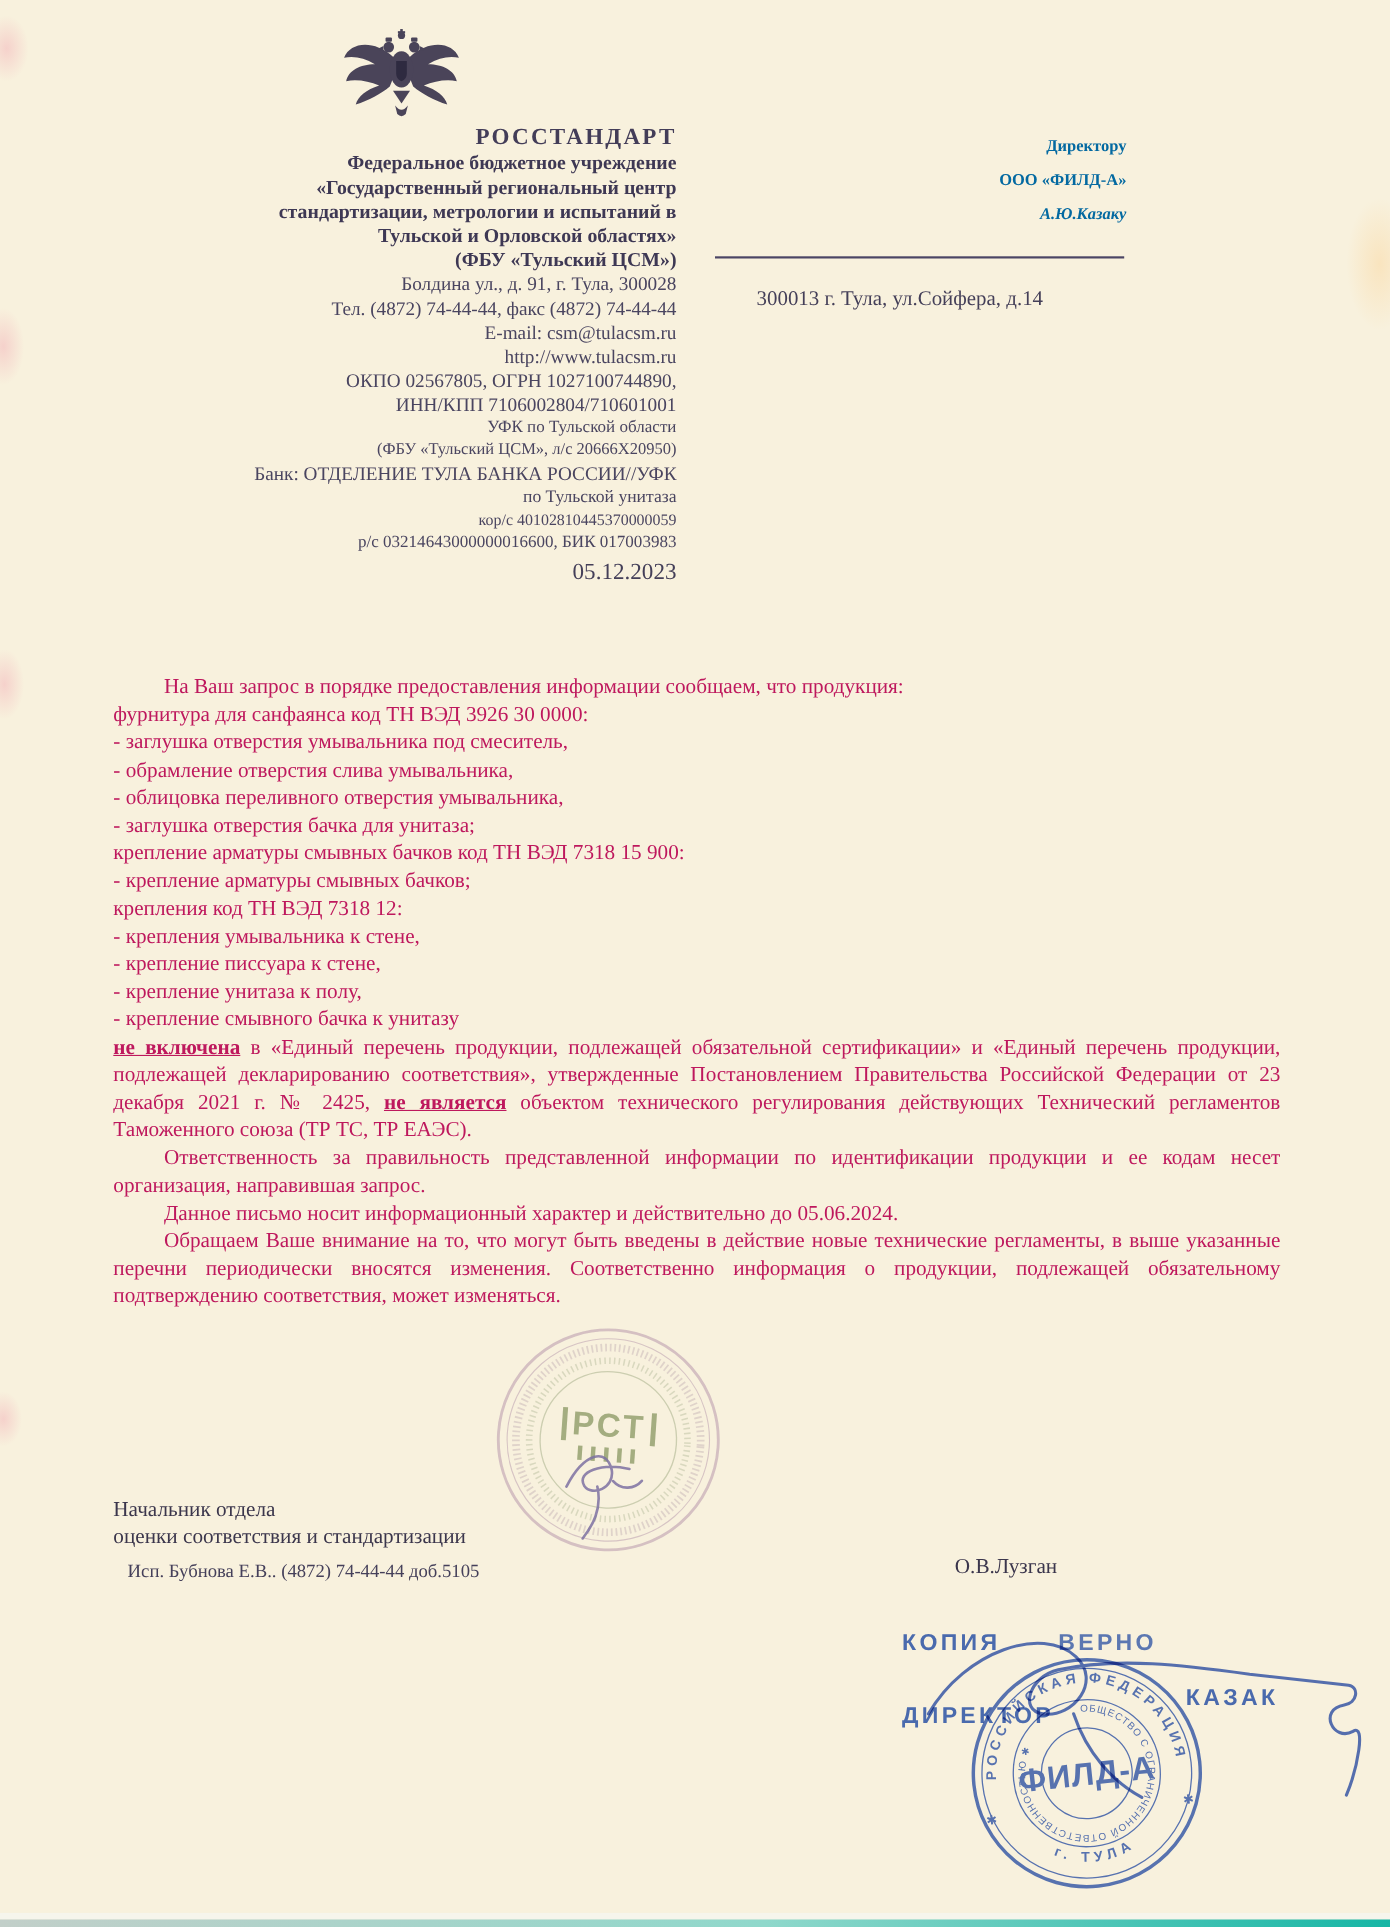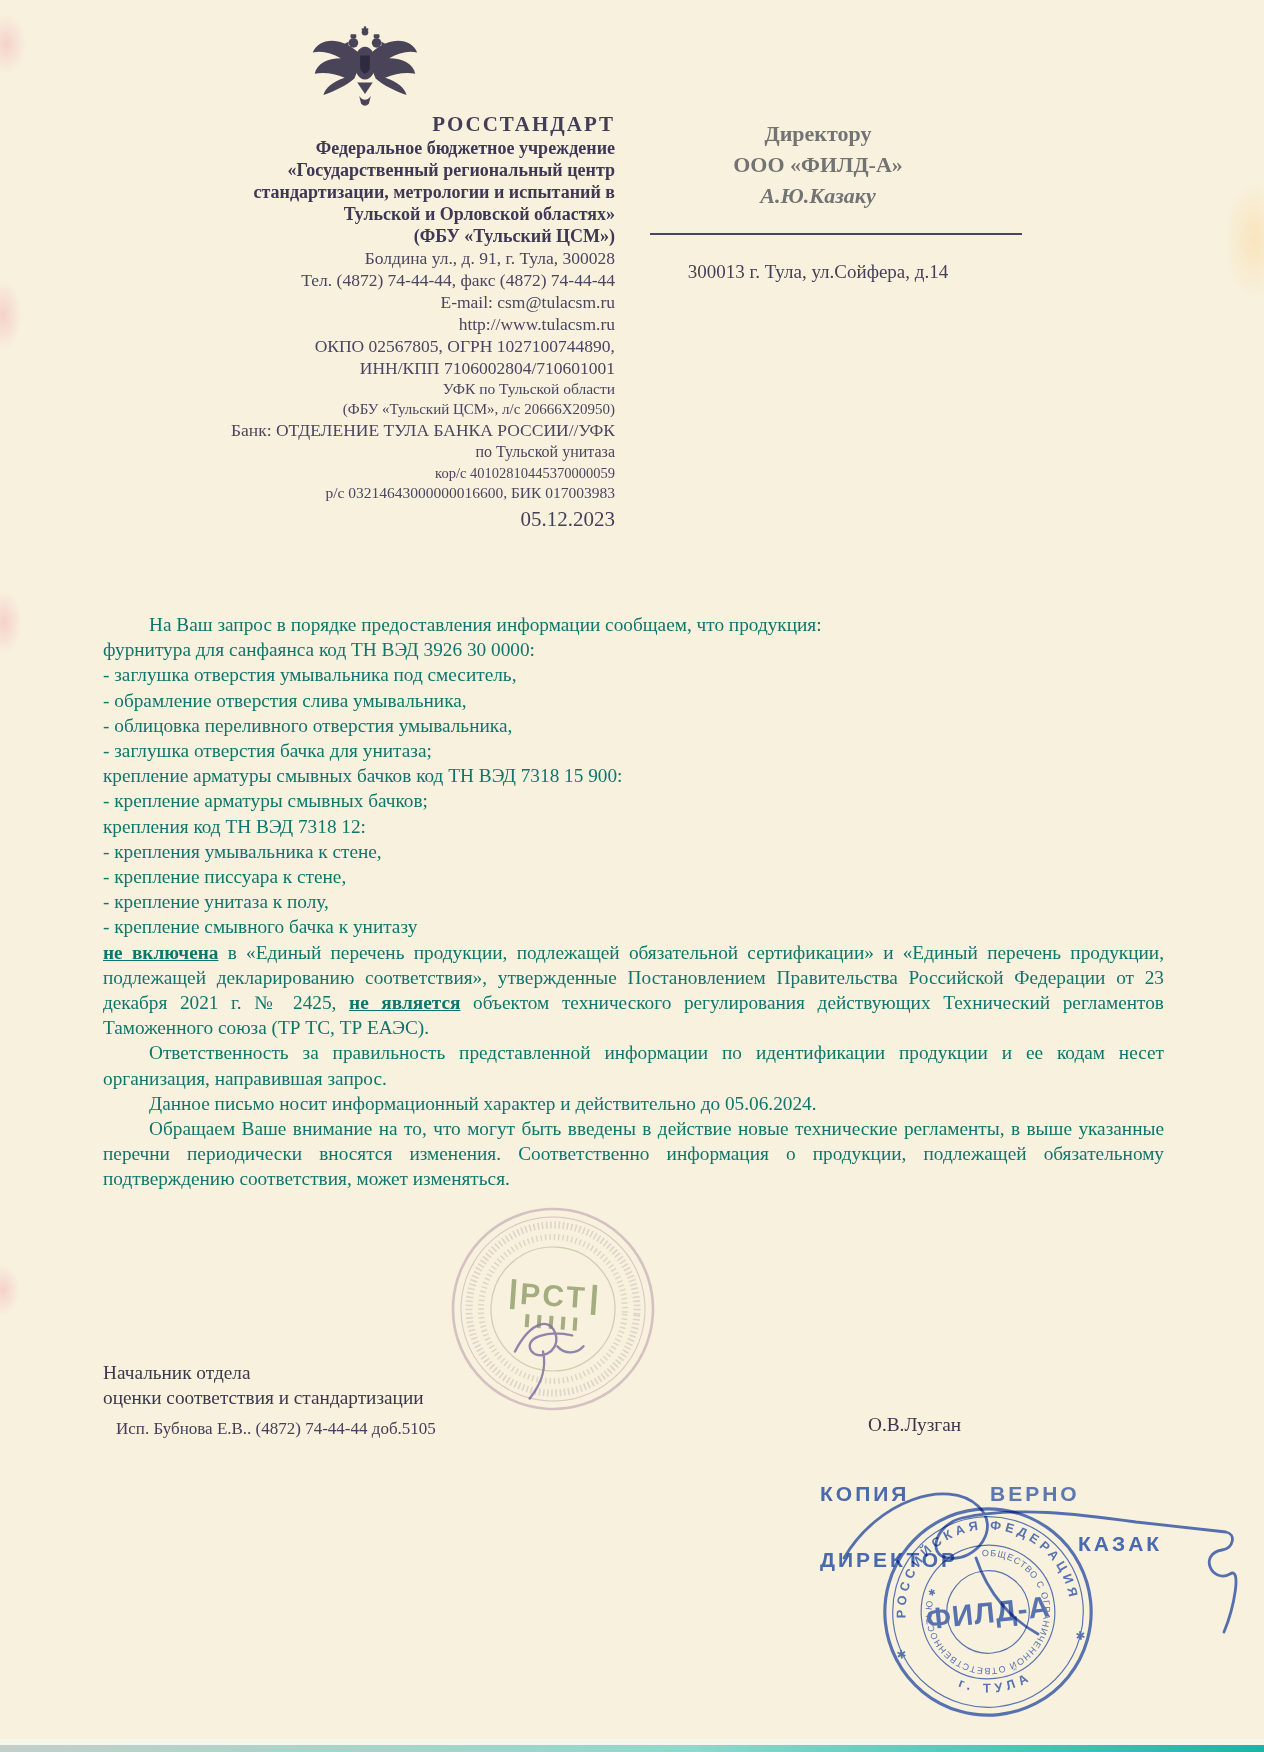--- a/index.html
+++ b/index.html
@@ -24,46 +24,46 @@
   .bl-1{font-size:15.5px;line-height:20px;}
   .bl-2{font-size:15px;line-height:20px;}
   .bl-3{font-size:17.5px;line-height:22px;}
   .bl-4{font-size:16px;line-height:22px;}
   .bl-5{font-size:14.5px;line-height:20px;}
   .bl-6{font-size:15.5px;line-height:20px;}
   .letter-date{font-size:21px;margin-top:4px;color:#443f58;}
 
   
   .lh-right{position:absolute;left:612px;top:118px;width:412px;}
-  .recip{ text-align:center;font-weight:bold;font-size:22px;line-height:31px;color:#737373;}
+  .recip{ text-align:right;font-weight:bold;font-size:15px;line-height:31px;color:#0369a1;}
   .recip .person{font-style:italic;}
   .recip-divider{border:0;border-top:2px solid #4b4564;width:372px;margin:22px 0 0 38px;}
   .recip-address{margin-top:26px;font-size:19px;color:#443f58;text-align:center;}
 
   
-  .body-text{position:absolute;left:103px;top:612px;width:1061px;font-size:19.3px;line-height:25.2px;color:#0f766e;}
+  .body-text{position:absolute;left:103px;top:612px;width:1061px;font-size:19.3px;line-height:25.2px;color:#be185d;}
   .body-text p{margin:0;}
   .p-indent{text-indent:46px;}
   .p-just{text-align:justify;}
   .intro{margin-bottom:25px;}
   .b-ul{font-weight:bold;text-decoration:underline;}
 
   
   .signoff{position:absolute;left:103px;top:1360px;width:1061px;font-size:19.3px;line-height:25.2px;color:#3b364c;}
   .signoff .name{position:absolute;left:765px;top:25px;margin-top:27px;}
   .executor{position:absolute;left:116px;top:1419px;font-size:17px;color:#45405a;}
 
   
   .stamp{position:absolute;mix-blend-mode:multiply;}
   .stamp-rst{left:448px;top:1204px;width:210px;height:210px;opacity:.85;transform:rotate(4deg);}
   .stamp-filda{left:876px;top:1500px;width:224px;height:224px;opacity:.92;transform:rotate(-6deg);}
   .copy-word{position:absolute;font-family:"Liberation Sans",sans-serif;font-weight:bold;
              color:#4c70c8;font-size:21px;letter-spacing:3px;mix-blend-mode:multiply;}
   .w-kopiya{left:820px;top:1482px;}
-  .w-verno{left:962px;top:1482px;opacity:.9;margin-left:28px;}
+  .w-verno{left:962px;top:1482px;opacity:.9;}
   .w-director{left:820px;top:1532px;margin-top:16px;}
   .w-kazak{left:1078px;top:1532px;}
   .sig-blue{left:826px;top:1462px;width:430px;height:210px;}
 
   
   .strip-light{position:absolute;left:0;right:0;bottom:7px;height:6px;background:#f6f5ec;}
   .strip-teal{position:absolute;left:0;right:0;bottom:0;height:7px;
     background:linear-gradient(to right,#c2cfc9,#8fd8cb 55%,#17b6a5);}
 </style>
 </head>

